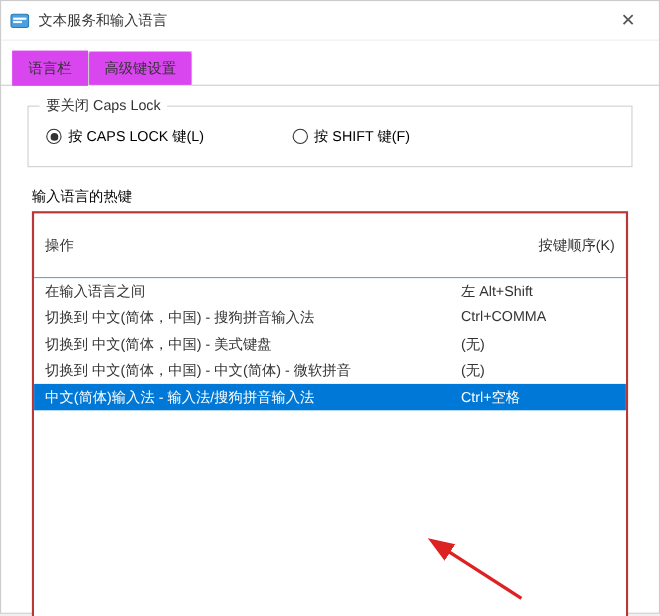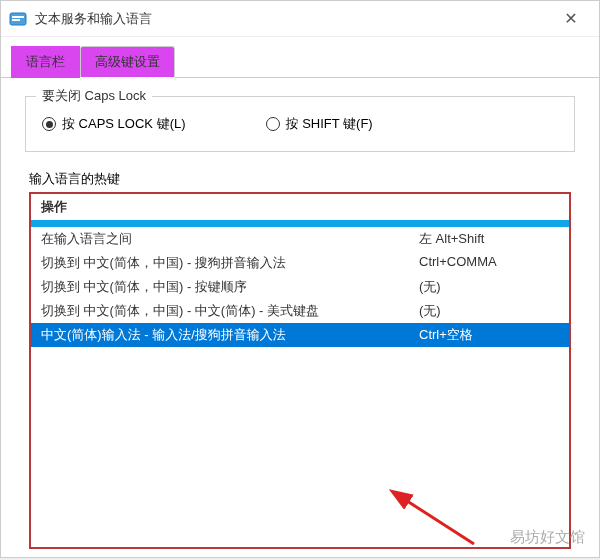--- a/index.html
+++ b/index.html
@@ -15,21 +15,21 @@
 .tab-content { padding: 18px 24px; }
 .group { border: 1px solid #d0d0d0; padding: 14px 16px 18px 16px; margin-bottom: 18px; position: relative; }
 .group-title { position: absolute; top: -10px; left: 10px; background: #fff; padding: 0 6px; font-size: 13px; color: #333; }
 .radio-row { display: flex; gap: 80px; margin-top: 4px; }
 .radio-item { display: flex; align-items: center; gap: 6px; font-size: 13px; cursor: pointer; }
 .radio-circle { width: 14px; height: 14px; border: 1px solid #333; border-radius: 50%; display: flex; align-items: center; justify-content: center; }
 .radio-circle.checked::after { content: ""; width: 7px; height: 7px; background: #333; border-radius: 50%; }
 .hotkey-section { padding: 0 4px; }
 .hotkey-label { font-size: 13px; margin-bottom: 4px; }
 .hotkey-box { border: 2px solid #b83838; }
-.hotkey-header { display: flex; padding: 4px 10px; font-size: 13px; color: #333; border-bottom: 7px solid #0ea5e9; font-weight: bold; }
+.hotkey-header { display: flex; padding: 20px 10px; font-size: 13px; color: #333; border-bottom: 1px solid #0ea5e9; }
 .col-action { flex: 1; }
 .col-key { width: 140px; text-align: right; }
 .hotkey-list { background: #fff; }
 .hotkey-row { display: flex; padding: 3px 10px; font-size: 13px; color: #333; gap: 10px; }
 .hotkey-row.selected { background: #0078d7; color: #fff; }
 .hotkey-row .col-action { flex: 1; white-space: nowrap; overflow: hidden; }
 .hotkey-row .col-key { width: 140px; text-align: left; }
 .hotkey-empty { height: 200px; }
 .watermark { position: absolute; bottom: 10px; right: 14px; font-size: 15px; color: rgba(150,150,150,0.8); font-weight: 500; }
 .arrow { position: absolute; bottom: 8px; right: 120px; }
@@ -72,36 +72,37 @@
           <span>按 SHIFT 键(F)</span>
         </label>
       </div>
     </div>
 
     <div class="hotkey-section">
       <div class="hotkey-label">输入语言的热键</div>
       <div class="hotkey-box">
         <div class="hotkey-header">
           <div class="col-action">操作</div>
+          <div class="col-key">按键顺序(K)</div>
         </div>
         <div class="hotkey-list">
           <div class="hotkey-row">
             <div class="col-action">在输入语言之间</div>
             <div class="col-key">左 Alt+Shift</div>
           </div>
           <div class="hotkey-row">
             <div class="col-action">切换到 中文(简体，中国) - 搜狗拼音输入法</div>
             <div class="col-key">Ctrl+COMMA</div>
           </div>
           <div class="hotkey-row">
-            <div class="col-action">切换到 中文(简体，中国) - 按键顺序</div>
+            <div class="col-action">切换到 中文(简体，中国) - 美式键盘</div>
             <div class="col-key">(无)</div>
           </div>
           <div class="hotkey-row">
-            <div class="col-action">切换到 中文(简体，中国) - 中文(简体) - 美式键盘</div>
+            <div class="col-action">切换到 中文(简体，中国) - 中文(简体) - 微软拼音</div>
             <div class="col-key">(无)</div>
           </div>
           <div class="hotkey-row selected">
             <div class="col-action">中文(简体)输入法 - 输入法/搜狗拼音输入法</div>
             <div class="col-key">Ctrl+空格</div>
           </div>
           <div class="hotkey-empty"></div>
         </div>
       </div>
     </div>
@@ -110,14 +111,13 @@
 
   <svg class="arrow" width="90" height="60">
     <defs>
         <marker id="ah" markerWidth="10" markerHeight="10" refX="2" refY="3" orient="auto">
           <path d="M0,0 L0,6 L8,3 z" fill="#d22"></path>
         </marker>
       </defs>
     <line x1="85" y1="55" x2="15" y2="10" stroke="#d22" stroke-width="3" marker-end="url(#ah)"></line>
   </svg>
 
-  <div class="watermark">易坊好文馆</div>
 </div>
 
 </body></html>

